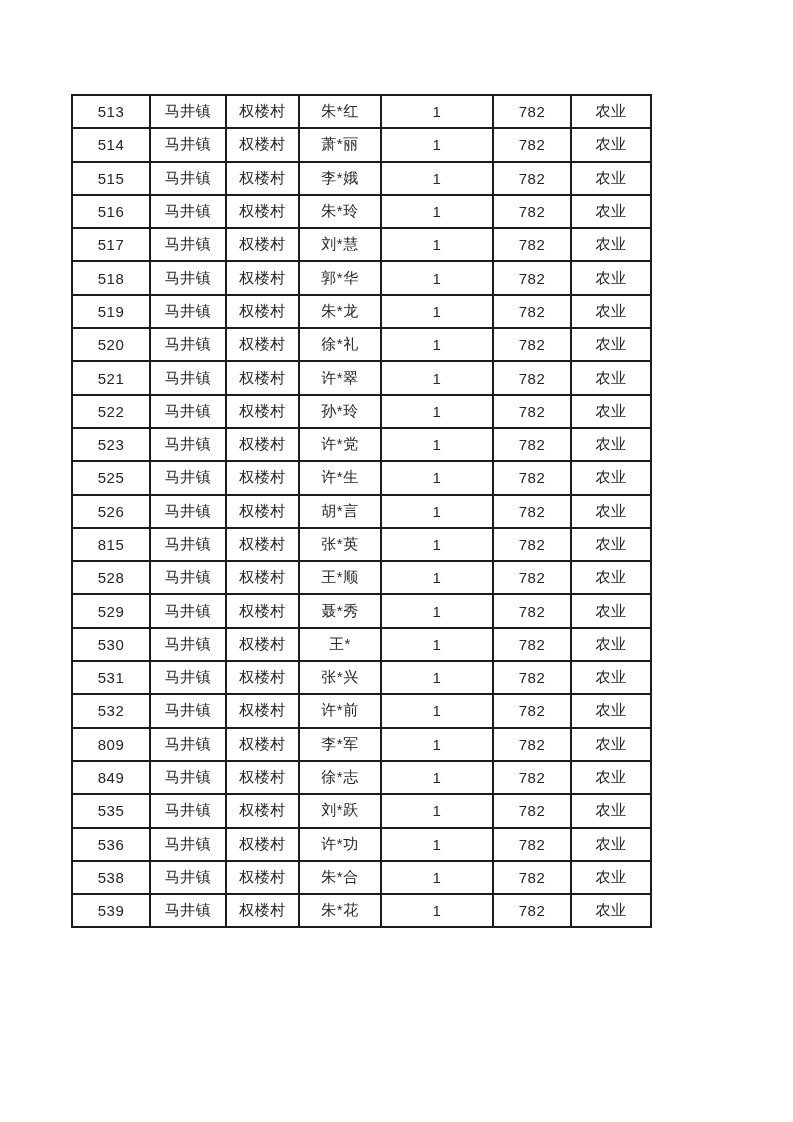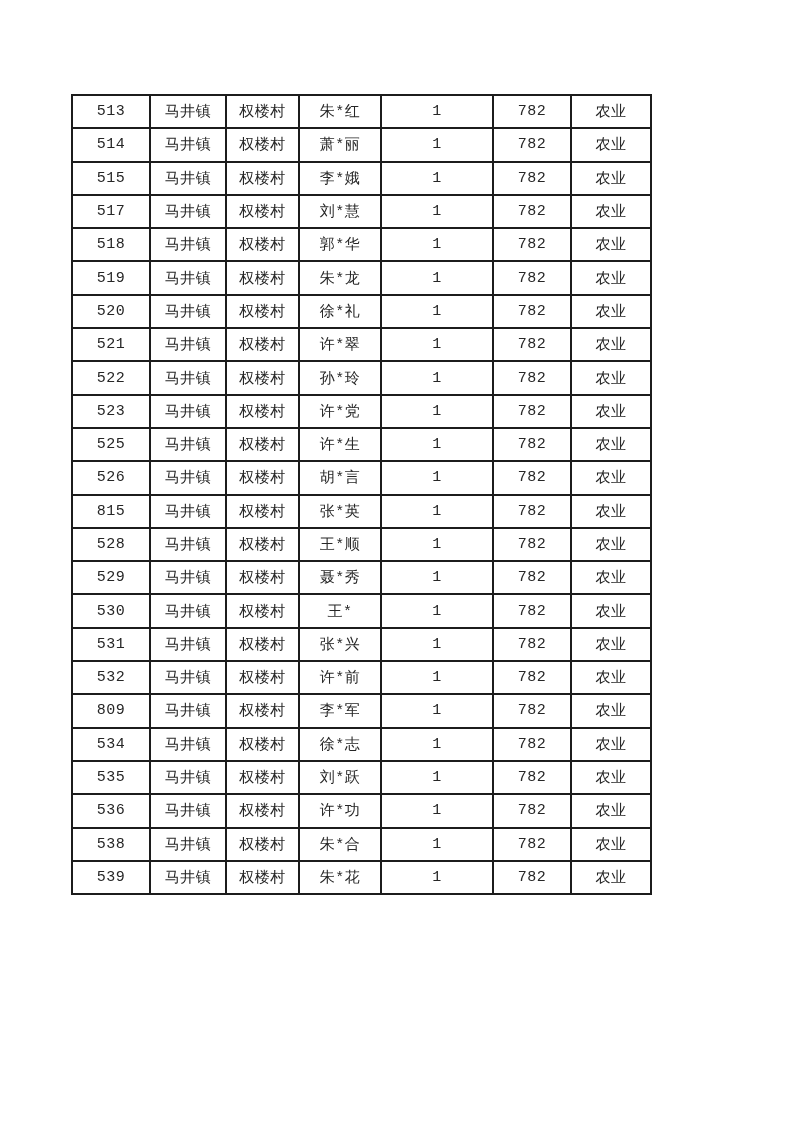--- a/index.html
+++ b/index.html
@@ -7,21 +7,21 @@
     padding: 0;
     background: #e8e8e8;
   }
   .page {
     position: relative;
     width: 793px;
     height: 1122px;
     background: #ffffff;
     margin: 0 auto;
     overflow: hidden;
-    font-family: Liberation Mono, monospace;
+    font-family: Liberation Sans, sans-serif;
   }
   table.data-table {
     position: absolute;
     left: 71px;
     top: 94px;
     width: 579px;
     border-collapse: collapse;
     table-layout: fixed;
   }
   table.data-table td {
@@ -83,20 +83,29 @@
         <tr style="">
         <td>515</td>
         <td>马井镇</td>
         <td>权楼村</td>
         <td>李*娥</td>
         <td>1</td>
         <td>782</td>
         <td>农业</td>
       </tr>
         <tr style="">
+        <td>516</td>
+        <td>马井镇</td>
+        <td>权楼村</td>
+        <td>朱*玲</td>
+        <td>1</td>
+        <td>782</td>
+        <td>农业</td>
+      </tr>
+        <tr style="">
         <td>517</td>
         <td>马井镇</td>
         <td>权楼村</td>
         <td>刘*慧</td>
         <td>1</td>
         <td>782</td>
         <td>农业</td>
       </tr>
         <tr style="">
         <td>518</td>
@@ -227,21 +236,21 @@
         <tr style="">
         <td>809</td>
         <td>马井镇</td>
         <td>权楼村</td>
         <td>李*军</td>
         <td>1</td>
         <td>782</td>
         <td>农业</td>
       </tr>
         <tr style="">
-        <td>534</td>
+        <td>849</td>
         <td>马井镇</td>
         <td>权楼村</td>
         <td>徐*志</td>
         <td>1</td>
         <td>782</td>
         <td>农业</td>
       </tr>
         <tr style="">
         <td>535</td>
         <td>马井镇</td>

